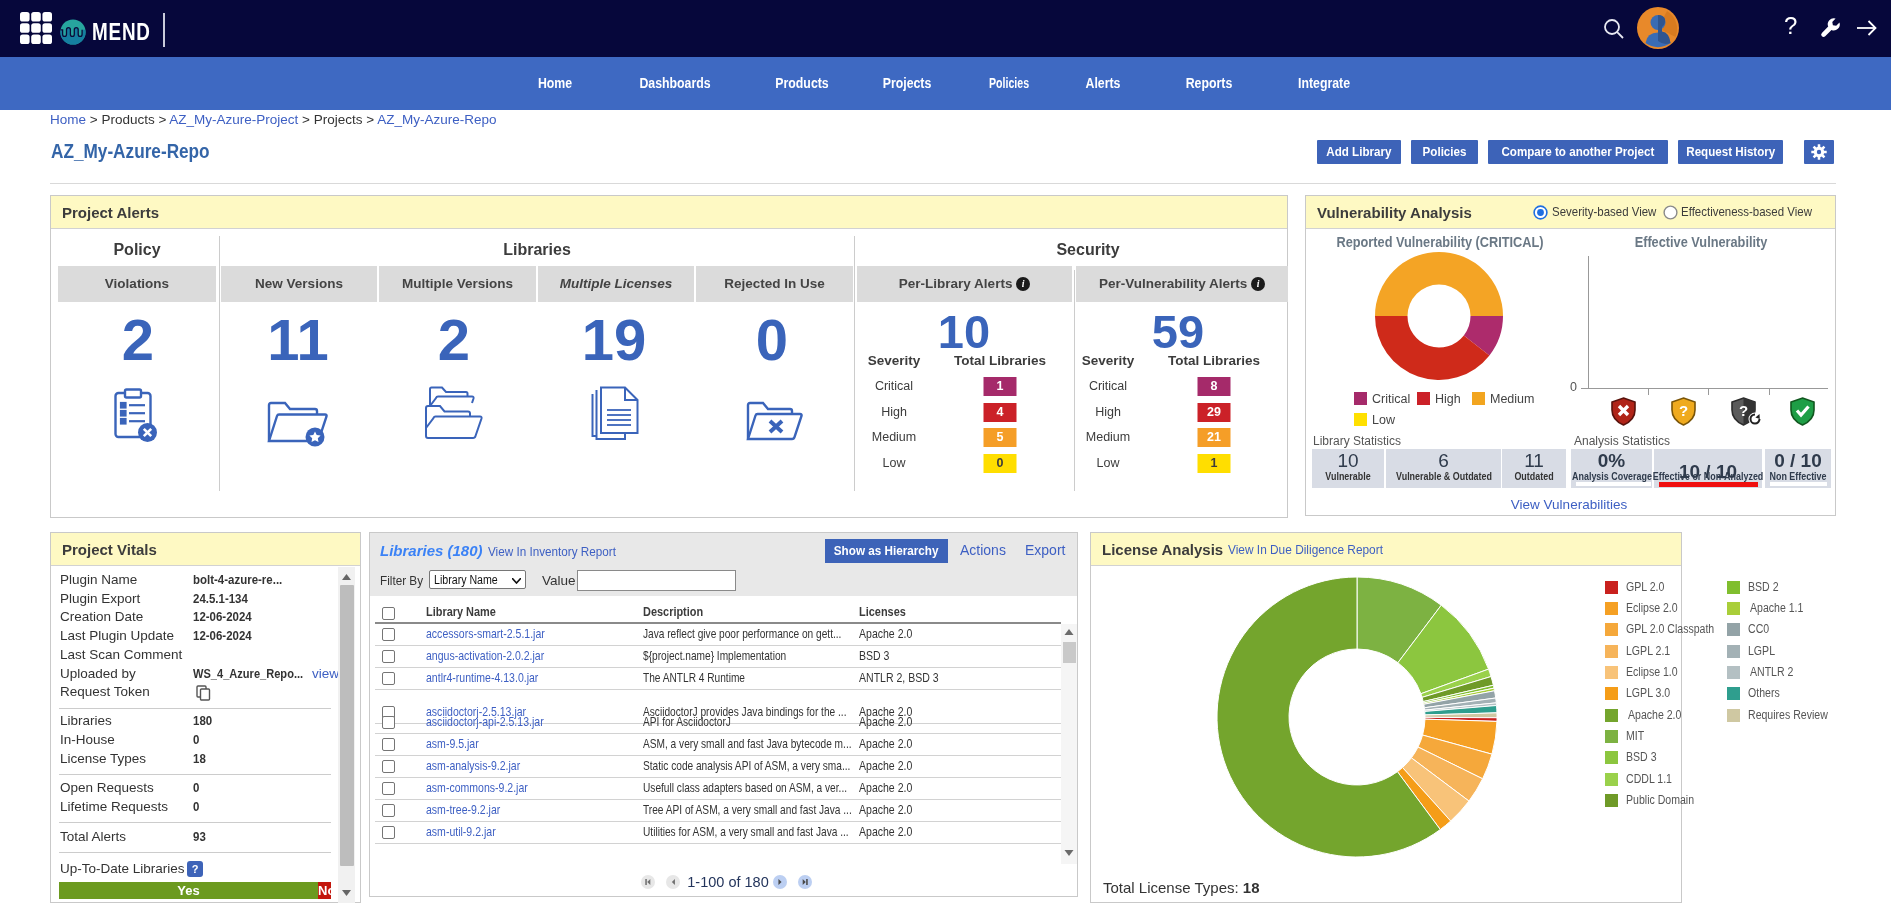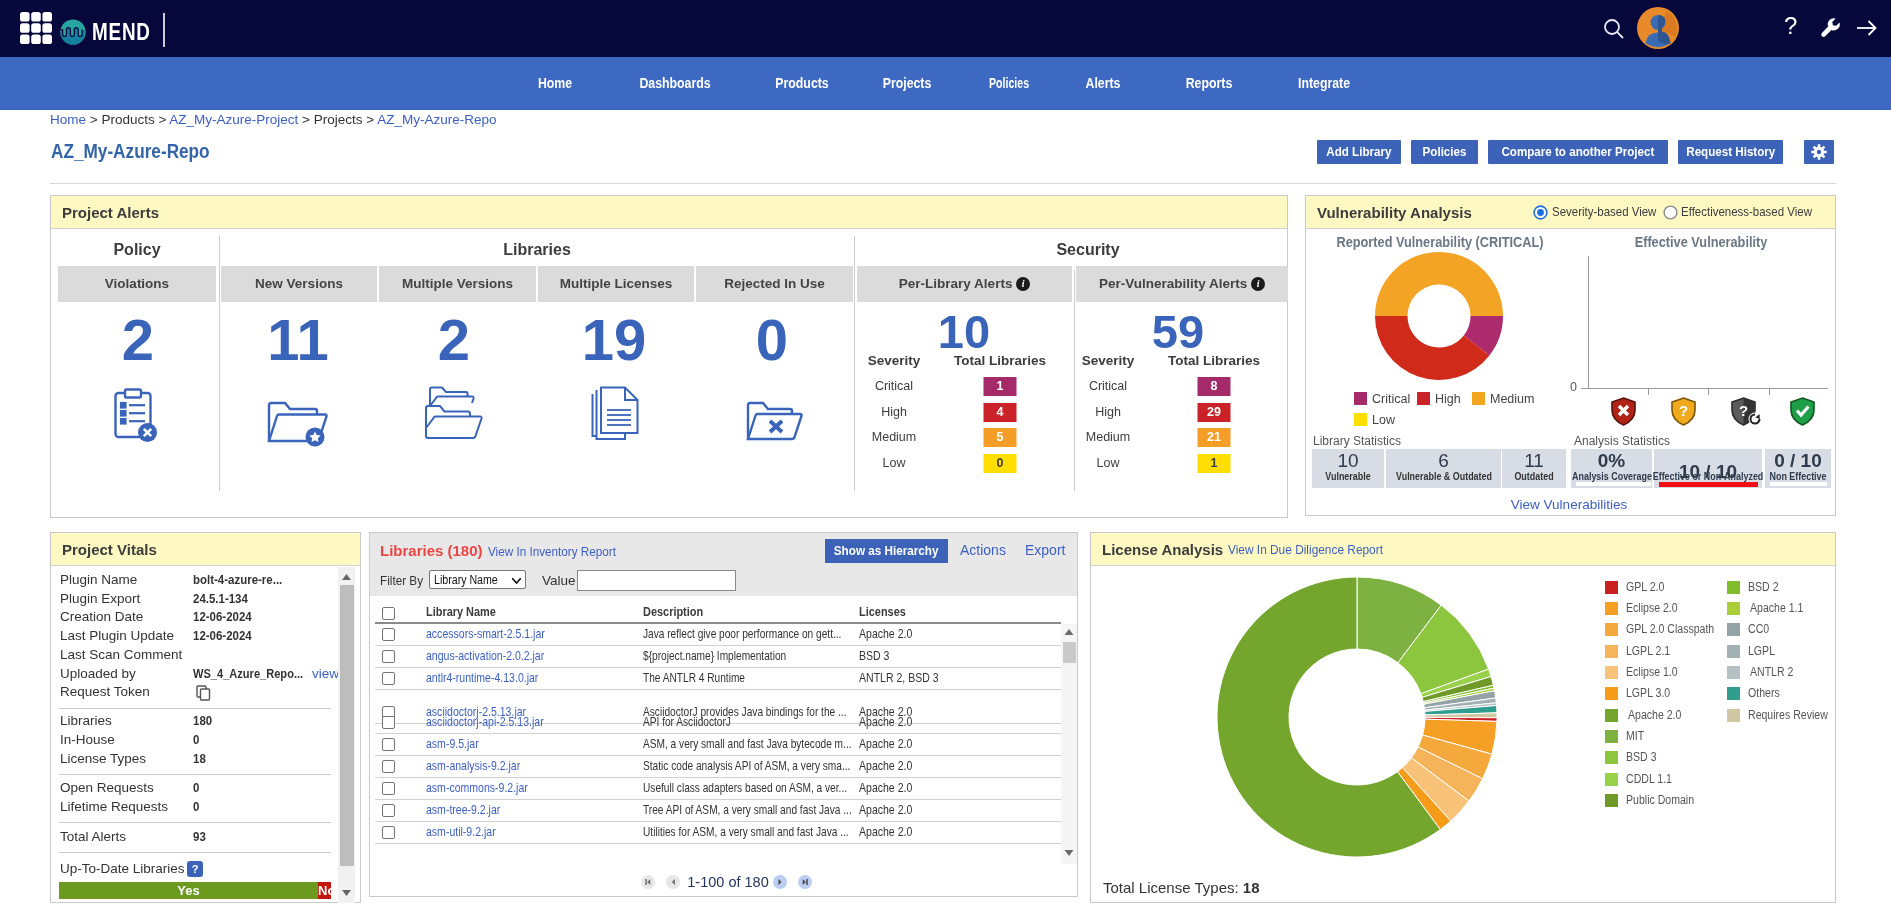--- a/index.html
+++ b/index.html
@@ -134,21 +134,21 @@
   <div class="grouphead" style="left:86px;top:45px;">Policy</div>
   <div class="grouphead" style="left:486px;top:45px;">Libraries</div>
   <div class="grouphead" style="left:1021px;top:45px;margin-left:16px;">Security</div>
   <div class="vline" style="left:168px;top:40px;height:255px;"></div>
   <div class="vline" style="left:803px;top:40px;height:255px;"></div>
   <div class="vline" style="left:1023px;top:74px;height:221px;"></div>
 
   <div class="gray-sub" style="left:7px;top:70px;width:158px;">Violations</div>
   <div class="gray-sub" style="left:170px;top:70px;width:156px;">New Versions</div>
   <div class="gray-sub" style="left:328px;top:70px;width:157px;">Multiple Versions</div>
-  <div class="gray-sub" style="left:487px;top:70px;width:156px;">Multiple Licenses</div>
+  <div class="gray-sub" style="left:487px;top:70px;width:156px;font-style:italic;">Multiple Licenses</div>
   <div class="gray-sub" style="left:645px;top:70px;width:157px;">Rejected In Use</div>
   <div class="gray-sub" style="left:1025px;top:70px;width:212px;">Per-Vulnerability Alerts <span class="info">i</span></div>
   <div class="gray-sub" style="left:806px;top:70px;width:215px;">Per-Library Alerts <span class="info">i</span></div>
 
   <div class="bignum" style="left:47px;top:110px;width:80px;">2</div>
   <div class="bignum" style="left:207px;top:110px;width:80px;">11</div>
   <div class="bignum" style="left:363px;top:110px;width:80px;">2</div>
   <div class="bignum" style="left:523px;top:110px;width:80px;">19</div>
   <div class="bignum" style="left:681px;top:110px;width:80px;">0</div>
   <div class="bignum" style="left:873px;top:108px;width:80px;font-size:47px;">10</div>
@@ -392,21 +392,21 @@
       </svg>
     <svg width="17" height="17" style="position:absolute;bottom:2px;">
         <path d="M8.5 12 L13 6 L4 6 Z" fill="#666"></path>
       </svg>
     <div style="position:absolute;top:18px;left:1.5px;width:14px;height:281px;background:#BDBDBD;border-radius:1px;"></div>
   </div>
 </div>
 
 <div class="panel" id="plibs" style="left:369px;top:532px;width:709px;height:365px;">
   <div class="abs" style="left:0;top:0;width:707px;height:63px;background:#E8E8E8;"></div>
-  <span class="abs" style="left:10px;top:9px;font-size:15px;font-weight:700;color:#ef4444;">Libraries (180)</span>
+  <span class="abs" style="left:10px;top:9px;font-size:15px;font-weight:700;color:#3b82f6;font-style:italic;">Libraries (180)</span>
   <a class="link abs" style="left:118px;top:11px;font-size:13px;transform:scaleX(0.9);transform-origin:0 0;">View In Inventory Report</a>
   <div class="abs" style="left:455px;top:6px;width:123px;height:24px;background:#3D63B8;color:#fff;font-size:13px;font-weight:700;text-align:center;line-height:24px;"><span class="cxc" style="transform:scaleX(0.9);">Show as Hierarchy</span></div>
   <a class="link abs" style="left:590px;top:9px;font-size:14px;">Actions</a>
   <a class="link abs" style="left:655px;top:9px;font-size:14px;">Export</a>
   <span class="abs" style="left:10px;top:40px;font-size:13.5px;color:#333;transform:scaleX(0.87);transform-origin:0 0;">Filter By</span>
   <div class="abs" style="left:59px;top:37px;width:97px;height:19px;border:1px solid #767676;border-radius:2px;font-size:12.5px;color:#111;line-height:19px;padding-left:4px;box-sizing:border-box;background:#fff;"><span style="display:inline-block;transform:scaleX(0.85);transform-origin:0 50%;">Library Name</span> <svg width="9" height="6" style="position:absolute;right:4px;top:7px;">
         <path d="M0 0 L4.5 5 L9 0" fill="none" stroke="#111" stroke-width="1.6"></path>
       </svg></div>
   <span class="abs" style="left:172px;top:40px;font-size:13.5px;color:#333;">Value</span>
   <div class="abs" style="left:207px;top:37px;width:157px;height:19px;border:1px solid #8a8a8a;background:#fff;"></div>
@@ -498,21 +498,21 @@
   <span class="abs" style="left:358px;top:341px;transform:translateX(-50%);font-size:14.5px;color:#24355C;">1-100 of 180</span>
   <div class="pgbtn" style="left:403px;background:#BCCFF2;"><svg width="14" height="14" viewBox="0 0 18 18">
         <path d="M7 5 L11 9 L7 13 Z" fill="#4a4a4a"></path>
       </svg></div>
   <div class="pgbtn" style="left:428px;background:#BCCFF2;"><svg width="14" height="14" viewBox="0 0 18 18">
         <path d="M6 5 L10 9 L6 13 Z" fill="#4a4a4a"></path>
         <line x1="11.5" y1="5" x2="11.5" y2="13" stroke="#4a4a4a" stroke-width="2"></line>
       </svg></div>
 </div>
 
-<div class="panel" id="plic" style="left:1090px;top:532px;width:746px;height:371px;">
+<div class="panel" id="plic" style="left:1090px;top:532px;width:592px;height:371px;">
   <div class="ptitle">
       <span class="t">License Analysis</span>
       <a class="link abs" style="left:137px;top:9px;font-size:13.5px;transform:scaleX(0.88);transform-origin:0 0;">View In Due Diligence Report</a>
     </div>
   <svg class="abs" style="left:121px;top:39px;" width="290" height="290" viewBox="0 0 290 290">
     <path d="M145.00 5.00A140 140 0 0 1 229.25 33.19L185.92 90.69A68 68 0 0 0 145.00 77.00Z" fill="#7DB242" stroke="#ffffff" stroke-width="1"></path>
     <path d="M229.25 33.19A140 140 0 0 1 276.56 97.12L208.90 121.74A68 68 0 0 0 185.92 90.69Z" fill="#8CC63F" stroke="#ffffff" stroke-width="1"></path>
     <path d="M276.56 97.12A140 140 0 0 1 279.02 104.54L210.10 125.35A68 68 0 0 0 208.90 121.74Z" fill="#9AD14B" stroke="#ffffff" stroke-width="1"></path>
     <path d="M279.02 104.54A140 140 0 0 1 281.36 113.27L211.23 129.59A68 68 0 0 0 210.10 125.35Z" fill="#6F9A28" stroke="#ffffff" stroke-width="1"></path>
     <path d="M281.36 113.27A140 140 0 0 1 281.99 116.13L211.54 130.98A68 68 0 0 0 211.23 129.59Z" fill="#80BE2E" stroke="#ffffff" stroke-width="1"></path>

